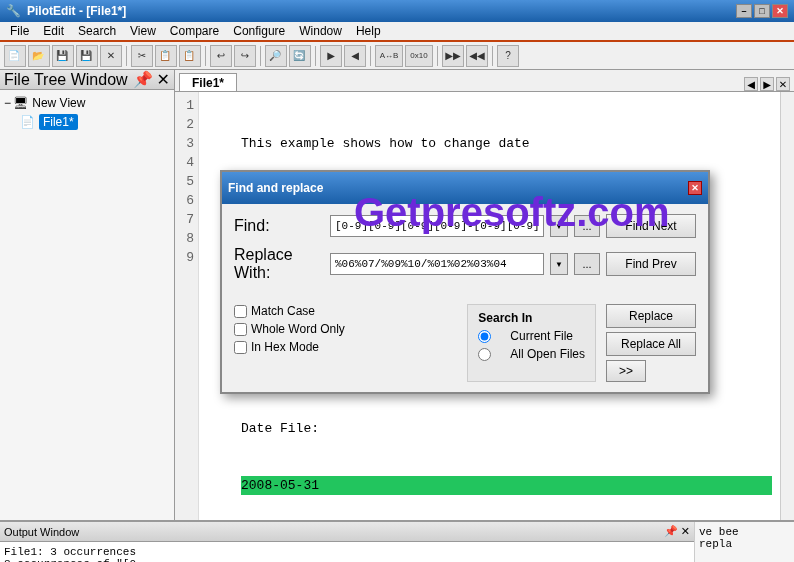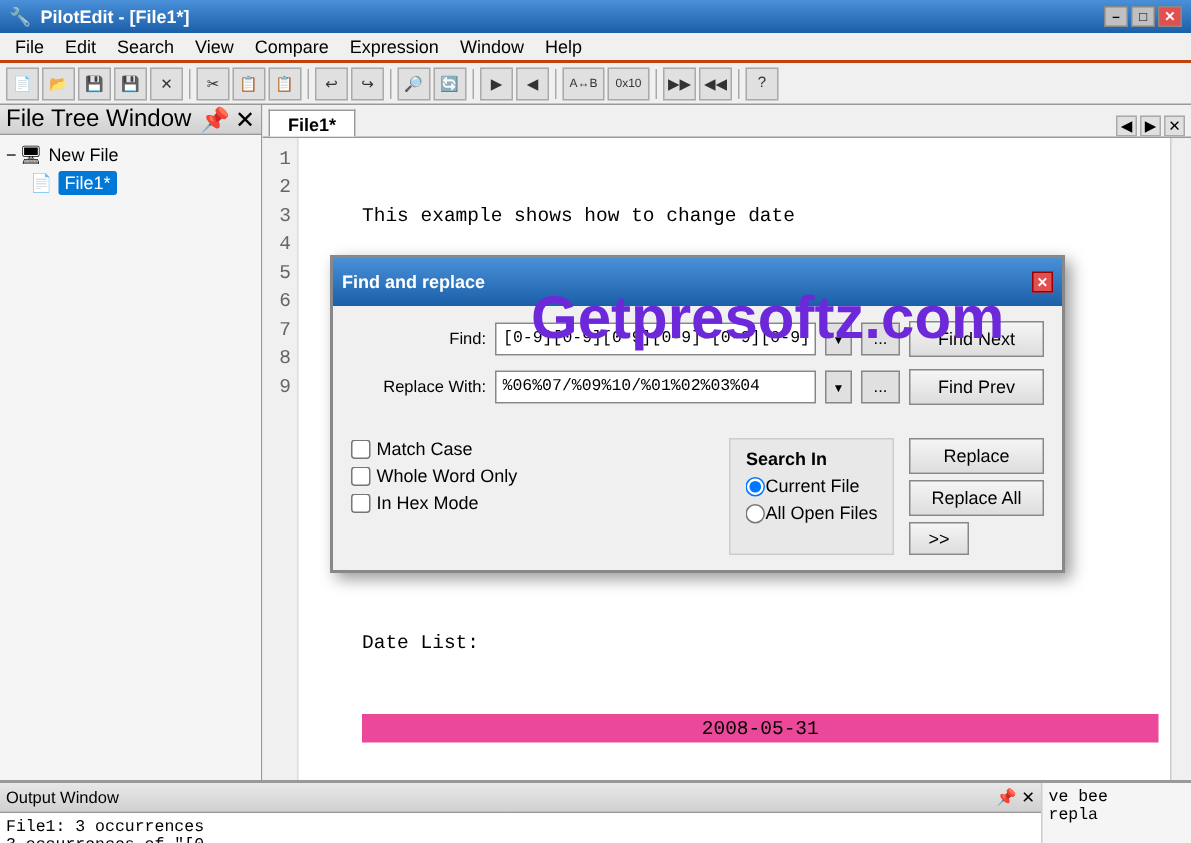--- a/index.html
+++ b/index.html
@@ -186,21 +186,21 @@
     #editor-text {
       padding: 4px 8px;
       font-family: 'Courier New', monospace;
       font-size: 13px;
       line-height: 19px;
       flex: 1;
       white-space: pre;
       overflow: auto;
     }
     .line { min-height: 19px; margin-left: 34px; }
-    .line-highlight { background: #ec4899; text-align: center; }
+    .line-highlight { background: #22c55e; }
     #editor-scrollbar {
       width: 14px;
       background: #f0f0f0;
       border-left: 1px solid #ccc;
     }
 
     
     #bottom-area {
       display: flex;
       height: 80px;
@@ -271,22 +271,22 @@
       padding: 10px 12px;
     }
     .dialog-row {
       display: flex;
       align-items: center;
       margin-bottom: 8px;
       gap: 6px;
     }
     .dialog-label {
       width: 90px;
-      font-size: 11px;
-      text-align: right;
+      font-size: 16px;
+      text-align: left;
     }
     .dialog-input {
       flex: 1;
       height: 22px;
       border: 1px solid #888;
       padding: 2px 4px;
       font-family: 'Courier New', monospace;
       font-size: 11px;
       background: white;
     }
@@ -331,21 +331,21 @@
     }
     #dialog-search-in {
       background: #e8e8e8;
       border: 1px solid #ccc;
       padding: 6px 10px;
       margin-left: 36px;
     }
     .radio-row {
       display: flex;
       align-items: center;
-      gap: 0;
+      gap: 19px;
       font-size: 12px;
       margin-bottom: 4px;
     }
     #dialog-right-buttons {
       display: flex;
       flex-direction: column;
       gap: 4px;
     }
     .expand-btn {
       width: 40px; height: 22px;
@@ -383,21 +383,21 @@
     <div class="title-btn close-btn">✕</div>
   </div>
 </div>
 
 <div id="menu-bar">
   <span class="menu-item">File</span>
   <span class="menu-item">Edit</span>
   <span class="menu-item">Search</span>
   <span class="menu-item">View</span>
   <span class="menu-item">Compare</span>
-  <span class="menu-item">Expression</span>
+  <span class="menu-item">Configure</span>
   <span class="menu-item">Window</span>
   <span class="menu-item">Help</span>
 </div>
 
 <div id="toolbar">
   <div class="toolbar-btn">📄</div>
   <div class="toolbar-btn">📂</div>
   <div class="toolbar-btn">💾</div>
   <div class="toolbar-btn">💾</div>
   <div class="toolbar-btn">✕</div>
@@ -431,21 +431,21 @@
       <span>File Tree Window</span>
       <div style="display:flex;gap:3px;">
         <span style="cursor:pointer;">📌</span>
         <span style="cursor:pointer;">✕</span>
       </div>
     </div>
     <div id="file-tree-content">
       <div class="tree-item">
         <span style="margin-right:2px;">−</span>
         <span>🖥</span>
-        <span style="margin-left:4px;">New File</span>
+        <span style="margin-left:4px;">New View</span>
       </div>
       <div class="tree-item tree-child">
         <span>📄</span>
         <span class="tree-selected" style="margin-left:4px;">File1*</span>
       </div>
     </div>
   </div>
 
   <div id="editor-area">
     <div id="tab-bar">
@@ -470,21 +470,21 @@
             <div>7</div>
             <div>8</div>
             <div>9</div>
         </div>
         <div id="editor-text">
           <div class="line">This example shows how to change date</div>
           <div class="line">from YYYY-MM-DD to MM/DD/YYYY.</div>
           <div class="line">After replacing, all the date like "2008-05-31"</div>
           <div class="line">will be changed into something like "05/31/2008"</div>
           <div class="line"> </div>
-          <div class="line">Date List:</div>
+          <div class="line">Date File:</div>
           <div class="line line-highlight">2008-05-31</div>
           
           
         </div>
         <div id="editor-scrollbar"></div>
       </div>
     </div>
   </div>
 
 </div>

